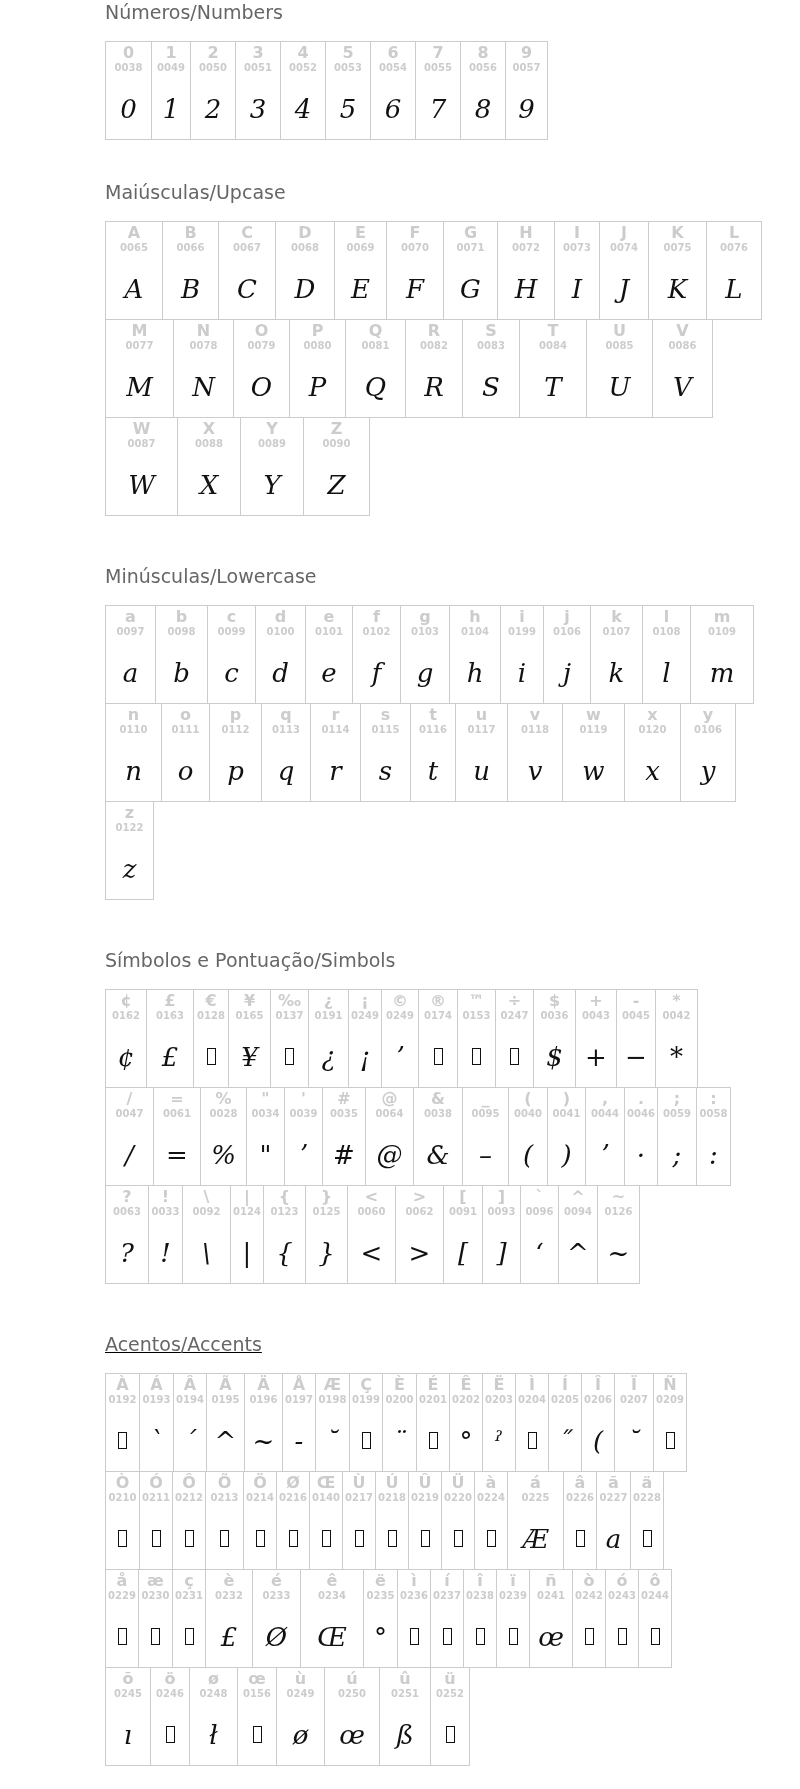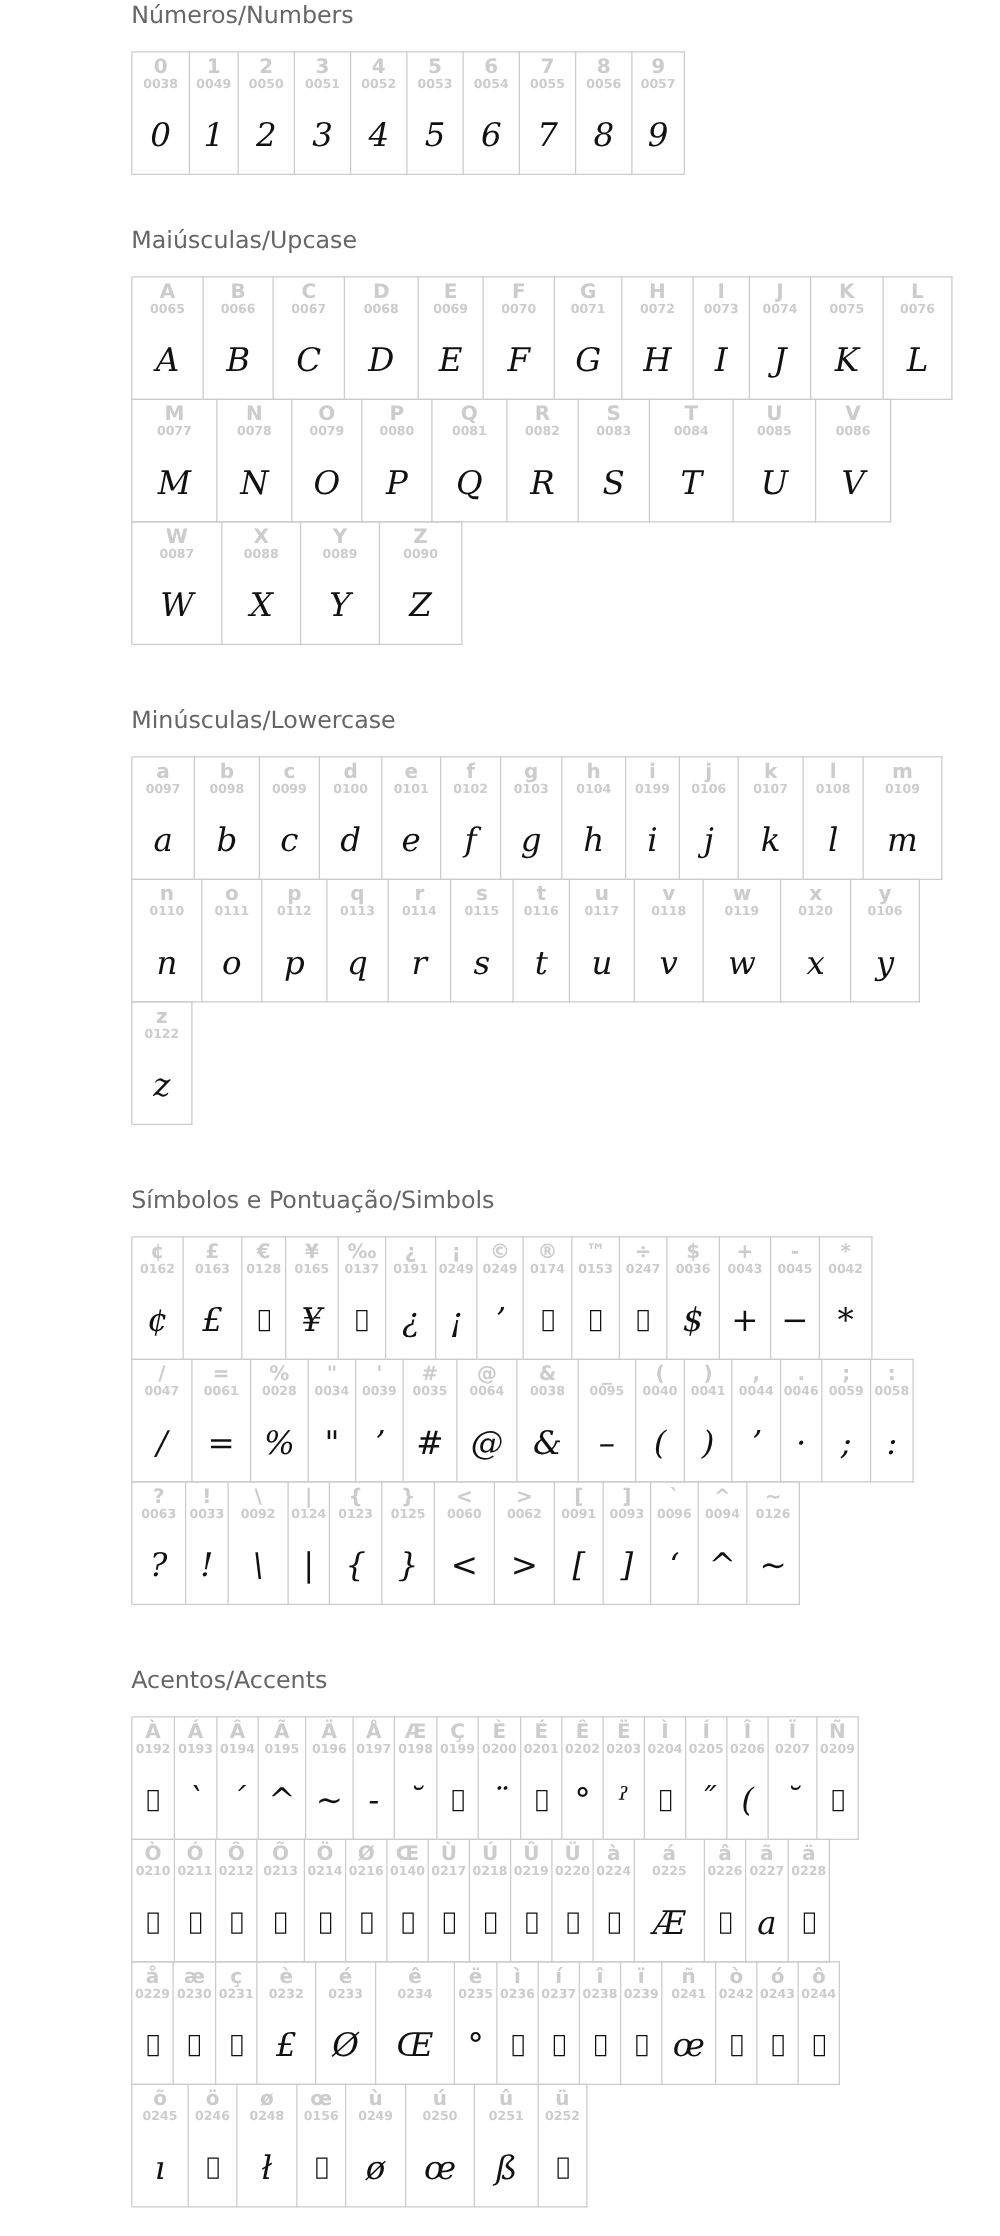--- a/index.html
+++ b/index.html
@@ -584,21 +584,21 @@
             <div class="glyph">^</div>
           </div>
           <div class="cell" style="width: 42px;">
             <div class="lbl">~</div>
             <div class="code">0126</div>
             <div class="glyph">~</div>
           </div>
         </div>
       </div>
     </div>
-    <div class="section" style="top: 1332px;">
+    <div class="section" style="top: 1332px; text-decoration: underline;">
       <h2>Acentos/Accents</h2>
       <div class="grid" style="top: 41px;">
         <div class="row">
           <div class="cell" style="width: 34px;">
             <div class="lbl">À</div>
             <div class="code">0192</div>
             <div class="glyph box"></div>
           </div>
           <div class="cell" style="width: 34px;">
             <div class="lbl">Á</div>

